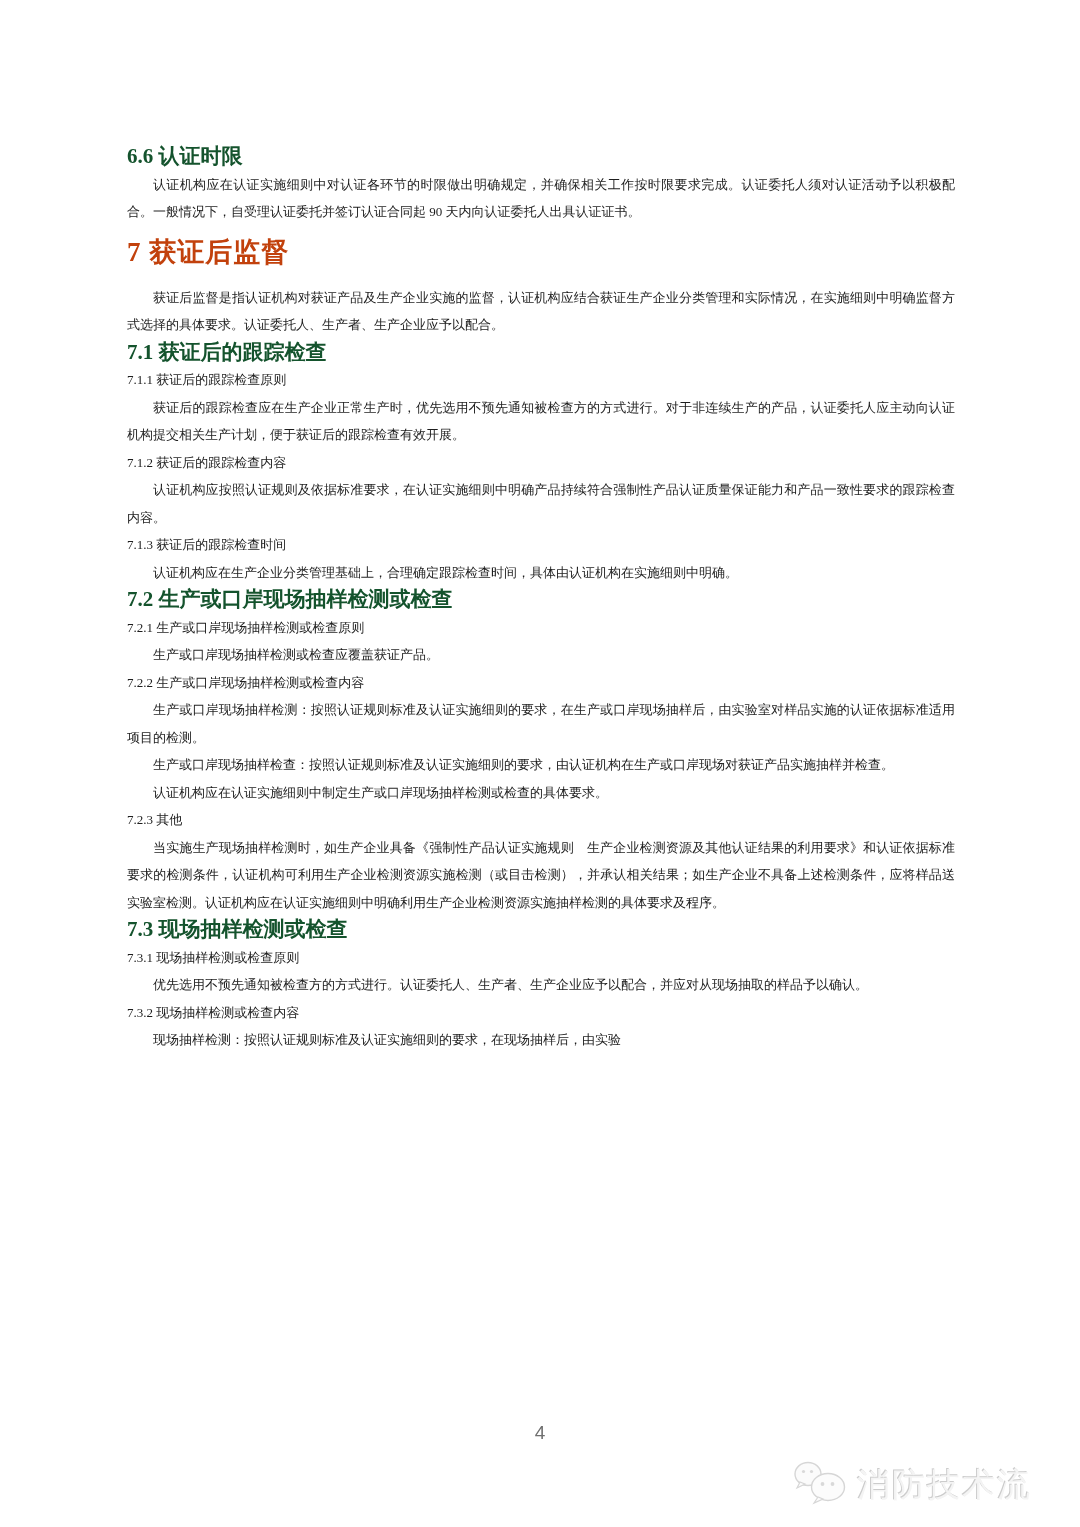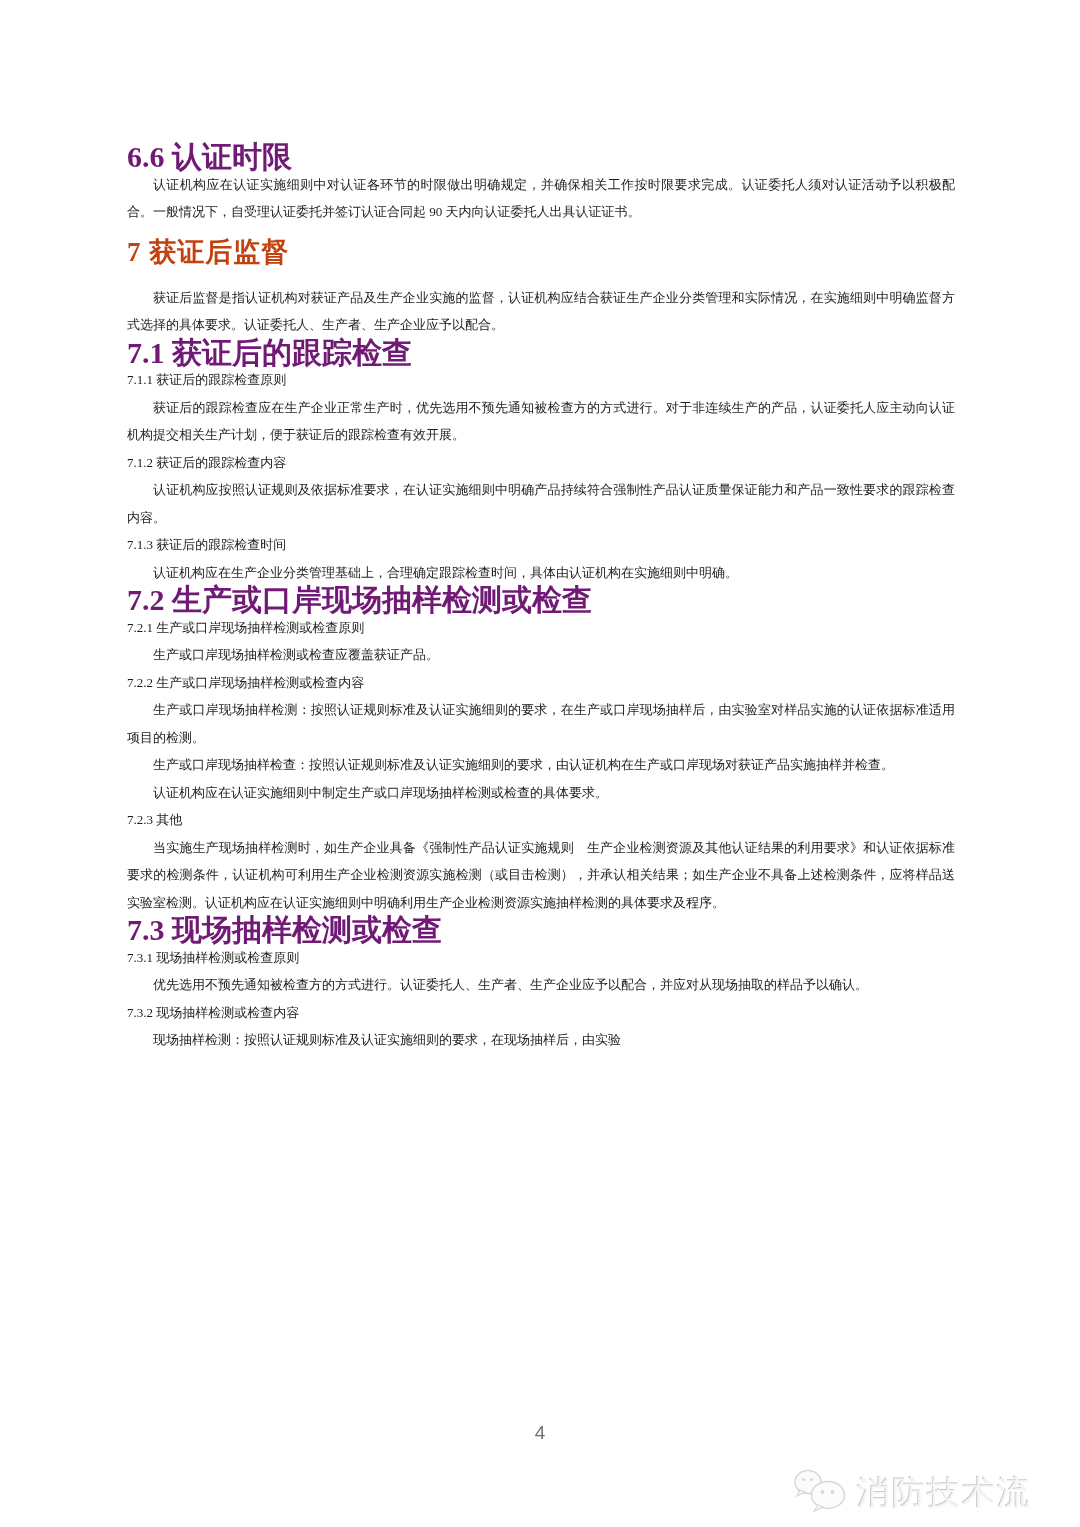--- a/index.html
+++ b/index.html
@@ -28,23 +28,23 @@
   }
   .h2 {
     font-size: 27px;
     line-height: 36px;
     font-weight: 700;
     color: #c2410c;
     margin: 8px 0 14px 0;
     letter-spacing: 1px;
   }
   .h3 {
-    font-size: 30px;
+    font-size: 21px;
     font-weight: 700;
-    color: #701a75;
+    color: #14532d;
   }
   .h4 {
     font-weight: 400;
   }
   .p {
     text-indent: 2em;
     text-align: justify;
   }
   .footer {
     position: absolute;
@@ -58,21 +58,20 @@
     color: #6f6f6f;
     font-family: "Liberation Sans", sans-serif;
   }
   .watermark {
     position: absolute;
     right: 48px;
     top: 1460px;
     display: flex;
     align-items: center;
     gap: 10px;
-    margin-top: 8px;
   }
   .watermark-text {
     font-size: 33px;
     letter-spacing: 2px;
     color: #f4f4f4;
     text-shadow: -1px -1px 0 #cccccc, 1px 1px 0 #ffffff;
     font-family: "Liberation Sans", sans-serif;
     white-space: nowrap;
   }
   .wechat-icon {

